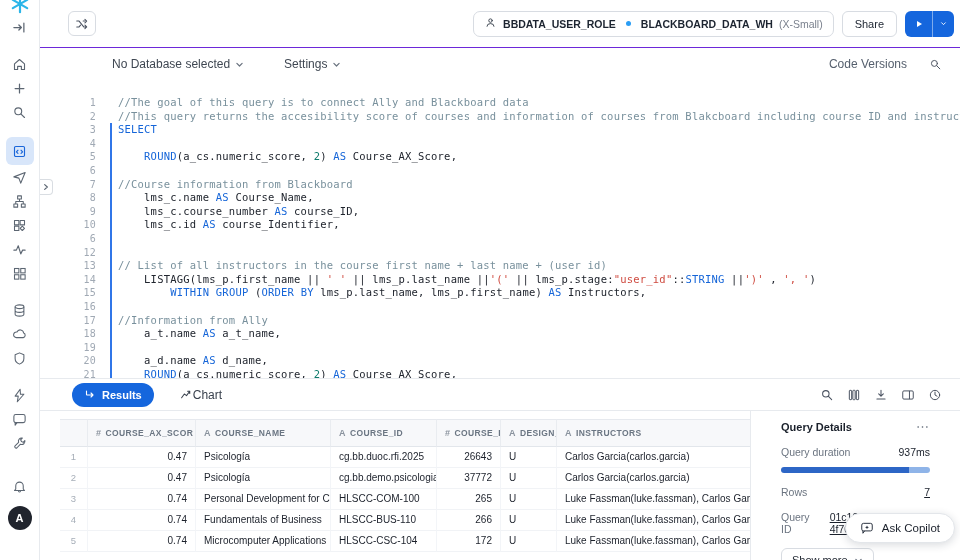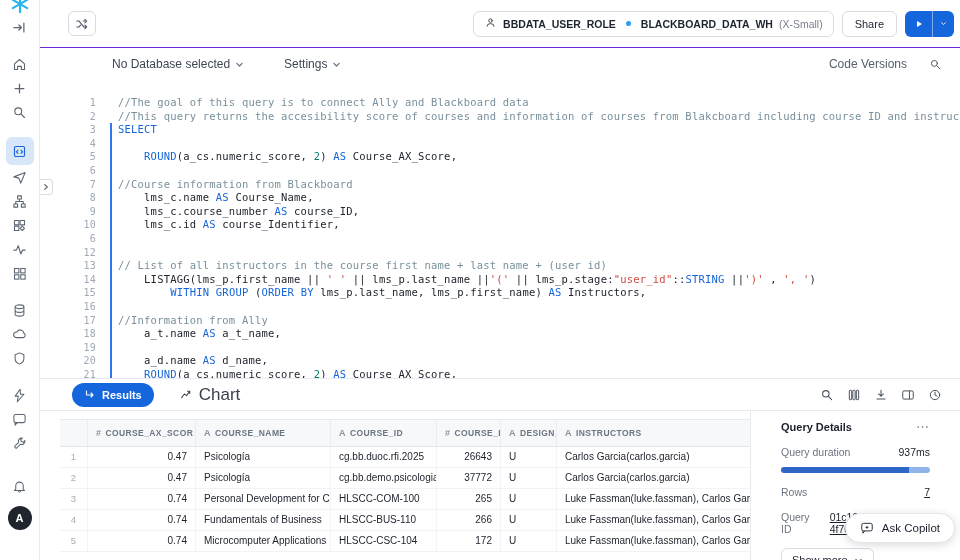--- a/index.html
+++ b/index.html
@@ -75,21 +75,21 @@
   .tk-s { color:#cf4b40; }
   .tk-n { color:#0e7b6c; }
 
   
   .results-bar { height:33px; flex:none; display:flex; align-items:center;
                  border-top:1px solid #e7eaee; border-bottom:1px solid #e7eaee; padding:0 18px 0 32px; }
   .results-pill { display:flex; align-items:center; gap:6px; height:24px; padding:0 12px;
                   background:#1566dd; color:#fff; border:none; border-radius:13px;
                   font-size:11px; font-weight:600; cursor:pointer; font-family:inherit; }
   .results-pill svg { width:12px; height:12px; }
-  .chart-tab { display:flex; align-items:center; gap:6px; margin-left:26px; font-size:17px;
+  .chart-tab { display:flex; align-items:center; margin-left:26px; font-size:12px;
                font-weight:500; color:#39414d; cursor:pointer; }
   .chart-tab svg { width:13px; height:13px; }
   .res-icons { margin-left:auto; display:flex; align-items:center; gap:13px; color:#4a5260; }
   .res-icons svg { width:14px; height:14px; cursor:pointer; }
 
   
   .bottom { height:149px; flex:none; display:flex; min-height:0; }
   .table-wrap { flex:1; min-width:0; overflow:hidden; padding:8px 0 0 20px; }
   .thead { display:flex; }
   .th { height:28px; display:flex; align-items:center; gap:4px; padding:0 8px;

